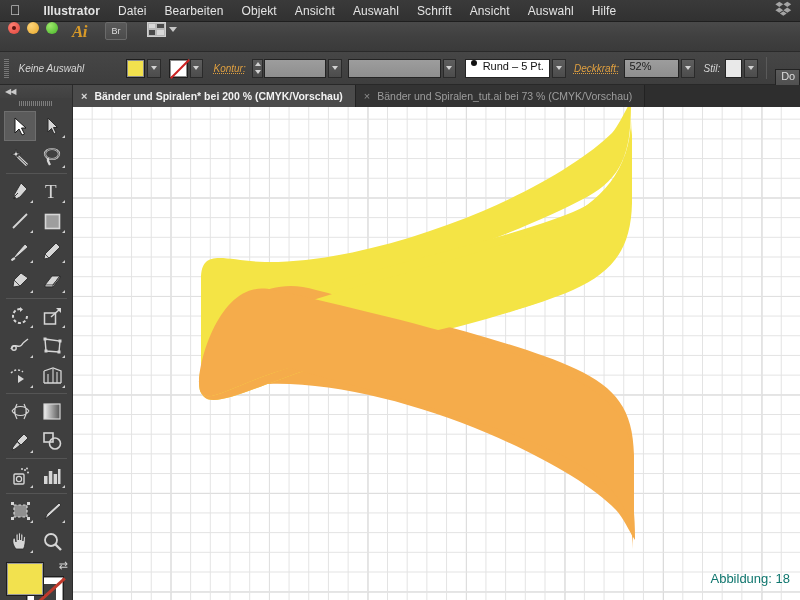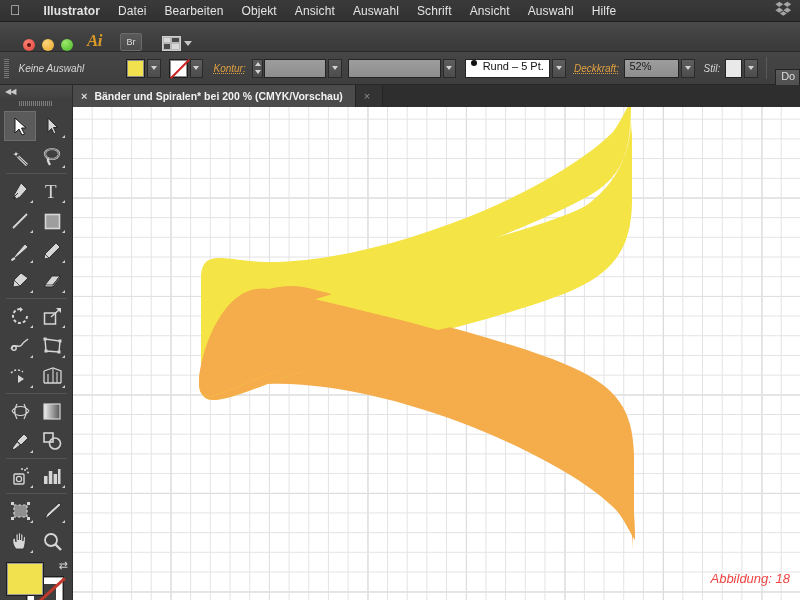--- a/index.html
+++ b/index.html
@@ -30,21 +30,21 @@
   }
   .menubar .mi.app { font-weight: bold; }
   .menubar .spacer { flex: 1; }
   .dropbox-icon { margin-right: 8px; opacity: .72; }
 
   
   .appbar {
     position: absolute; left: 0; top: 22px; width: 800px; height: 30px;
     background: linear-gradient(to bottom, #4a4a4a 0%, #404040 50%, #3a3a3a 100%);
     border-bottom: 1px solid #2a2a2a;
-    display: flex; align-items: flex-end; padding-left: 23px;
+    display: flex; align-items: flex-start; padding-left: 8px;
   }
   .traffic { display: flex; align-items: center; gap: 7px; margin-right: 14px; }
   .tl { width: 12px; height: 12px; border-radius: 50%; position: relative; }
   .tl.red    { background: radial-gradient(circle at 35% 30%, #ff7f72, #e0453c); }
   .tl.yellow { background: radial-gradient(circle at 35% 30%, #ffd479, #e8a92b); }
   .tl.green  { background: radial-gradient(circle at 35% 30%, #9ee86b, #46b528); }
   .tl.red::after {
     content:''; position:absolute; left:4px; top:4px;
     width:4px; height:4px; border-radius:50%; background:#5c1410;
   }
@@ -146,21 +146,21 @@
       linear-gradient(to right, #e3e3e3 1px, transparent 1px),
       linear-gradient(to bottom, #e3e3e3 1px, transparent 1px),
       linear-gradient(to right, #cfcfcf 1px, transparent 1px),
       linear-gradient(to bottom, #cfcfcf 1px, transparent 1px);
     background-size: 19.7px 19.7px, 19.7px 19.7px, 98.5px 98.5px, 98.5px 98.5px;
     background-position: -1px -8px, -1px -8px, -1px -8px, -1px -8px;
   }
   .art { position: absolute; left: 0; top: 0; }
   .caption {
     position: absolute; right: 10px; bottom: 14px;
-    color: #ef4444; font-size: 13px; white-space: nowrap; font-style: italic;
+    color: #0f766e; font-size: 13px; white-space: nowrap;
   }
 
   
   .toolpanel {
     position: absolute; left: 0; top: 85px; width: 73px; height: 515px;
     background: #3f3f3f; border-right: 1px solid #2b2b2b;
   }
   .tp-head {
     height: 13px; background: linear-gradient(to bottom,#484848,#414141);
     display:flex; align-items:center; padding-left:5px;
@@ -325,20 +325,21 @@
     <span class="field dark clipped" style="width:26px">Do</span>
   </div>
 
   <div class="tabbar">
     <div class="tab active">
       <span class="x">×</span>
       <span>Bänder und Spiralen* bei 200 % (CMYK/Vorschau)</span>
     </div>
     <div class="tab inactive">
       <span class="x">×</span>
+      <span>Bänder und Spiralen_tut.ai bei 73 % (CMYK/Vorschau)</span>
     </div>
   </div>
 
   <div class="canvas-wrap">
     <div class="grid"></div>
     <svg class="art" width="727" height="493" viewBox="0 0 727 493">
 
       <path fill="#f5ac4b" d="M128 275
                C 128 232, 185 212, 268 233
                C 350 254, 445 288, 505 320

